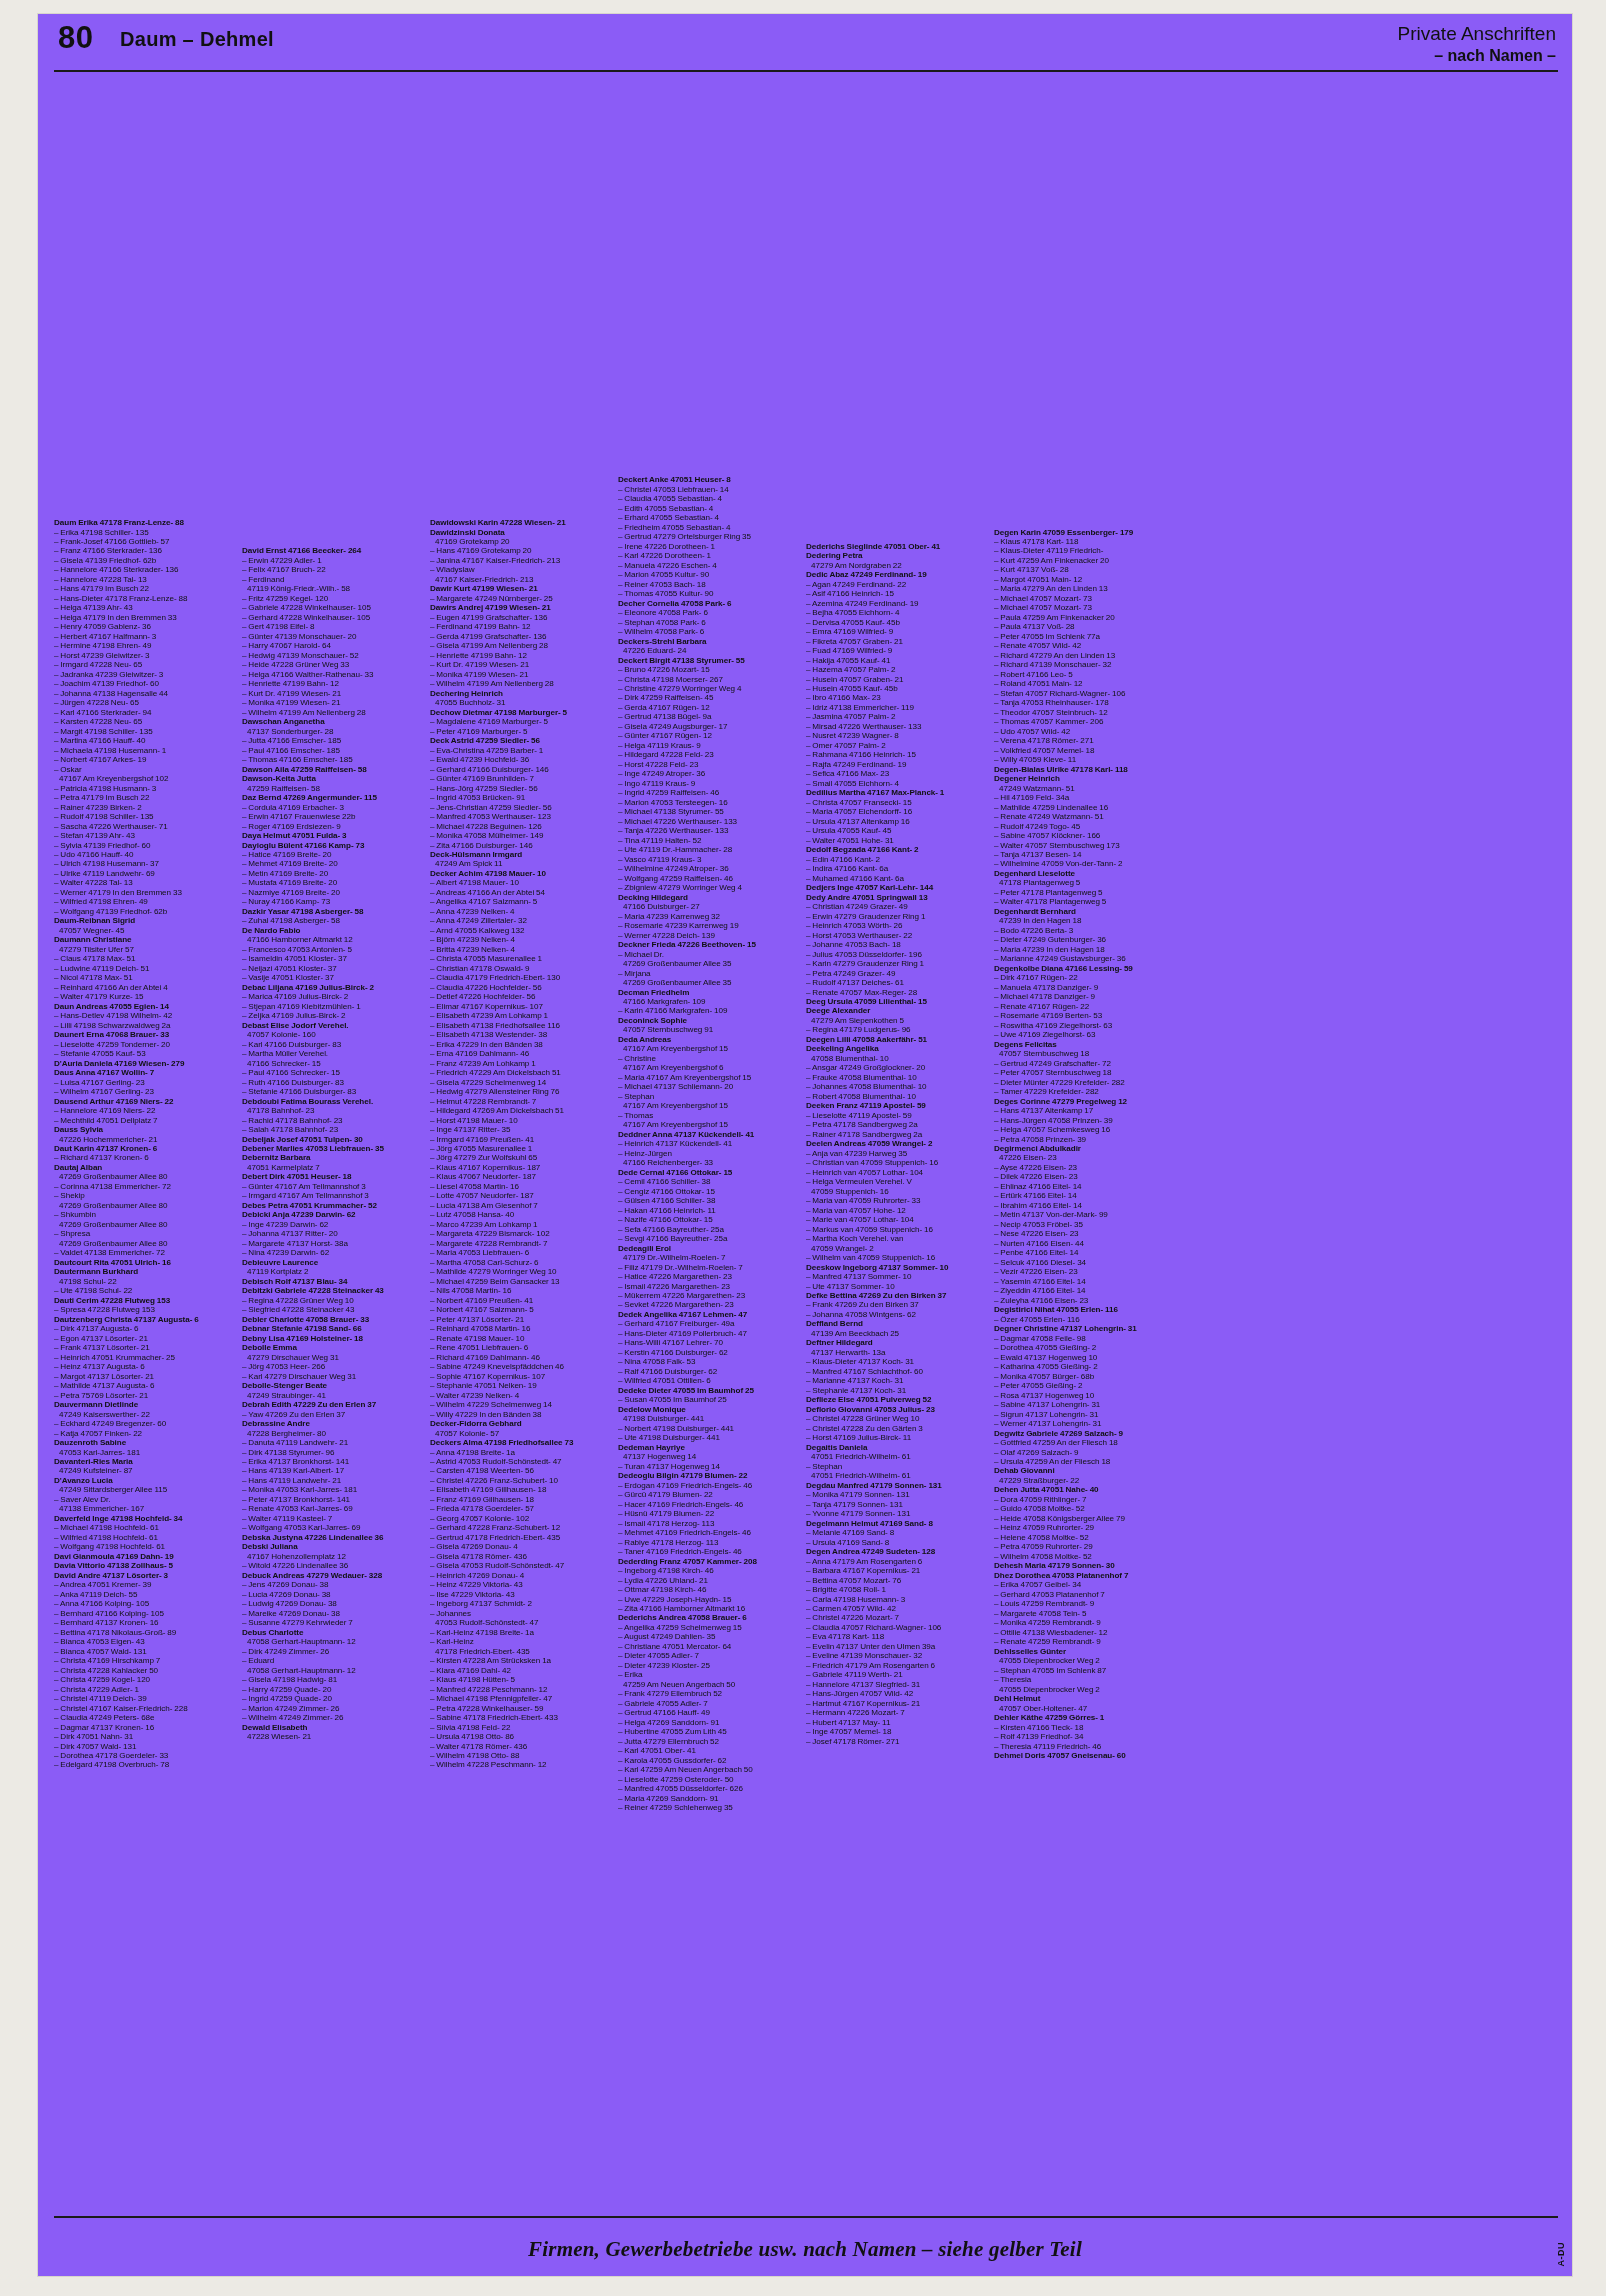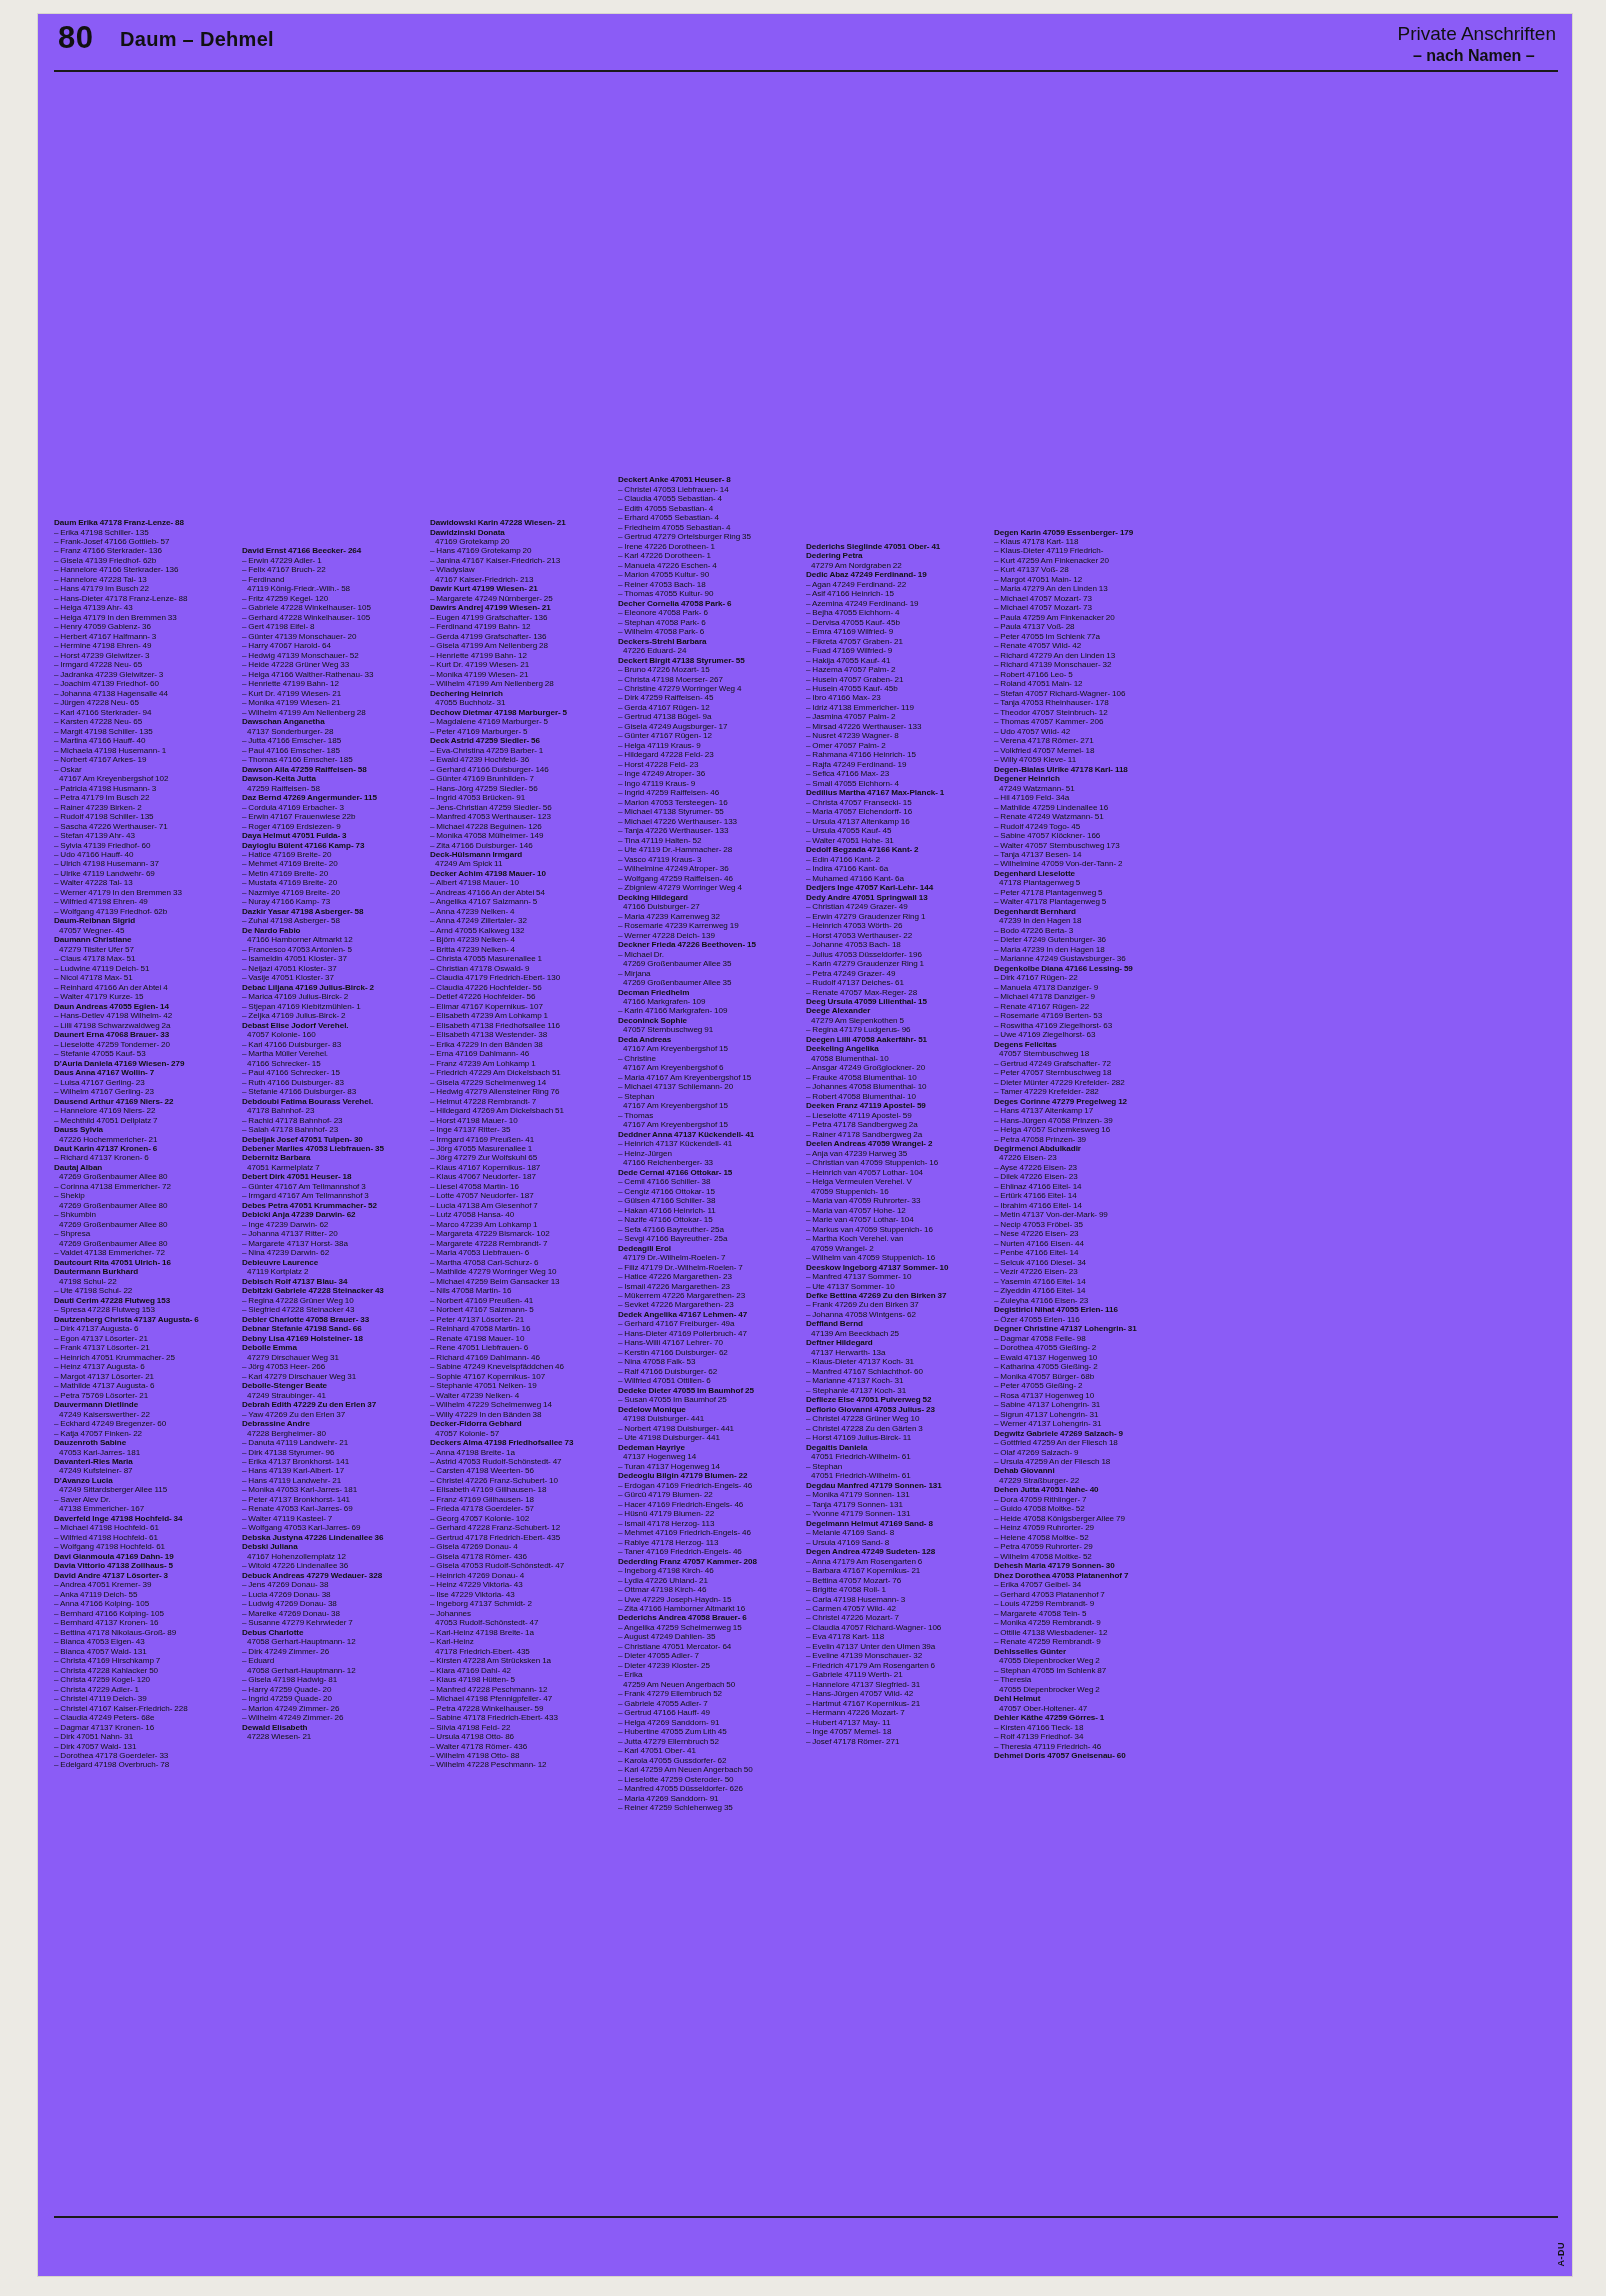--- a/index.html
+++ b/index.html
@@ -51,21 +51,21 @@
     letter-spacing: 0.3px;
   }
   .head-right {
     position: absolute;
     right: 0;
     top: -2px;
     text-align: right;
     line-height: 1.25;
   }
   .head-right .l1 { font-size: 19px; font-weight: normal; padding-left: 6px; }
-  .head-right .l2 { font-size: 16px; font-weight: bold; text-align: center; }
+  .head-right .l2 { font-size: 16px; font-weight: bold; }
   .rule {
     position: absolute;
     left: 16px;
     right: 14px;
     top: 56px;
     height: 2px;
     background: #1a1a1a;
   }
   
   .cols {
@@ -938,15 +938,16 @@
           <span class="e">– Kirsten 47166 Tieck- 18</span>
           <span class="e">– Rolf 47139 Friedhof- 34</span>
           <span class="e">– Theresia 47119 Friedrich- 46</span>
           <span class="e b">Dehmel Doris 47057 Gneisenau- 60</span>
         </div>
       <div class="col"></div>
       <div class="col"></div>
     </div>
 
     <div class="footrule"></div>
+    <div class="footer">Firmen, Gewerbebetriebe usw. nach Namen – siehe gelber Teil</div>
     <div class="foot-code">A-DU</div>
   </div>
 </div>
 
 </body></html>

